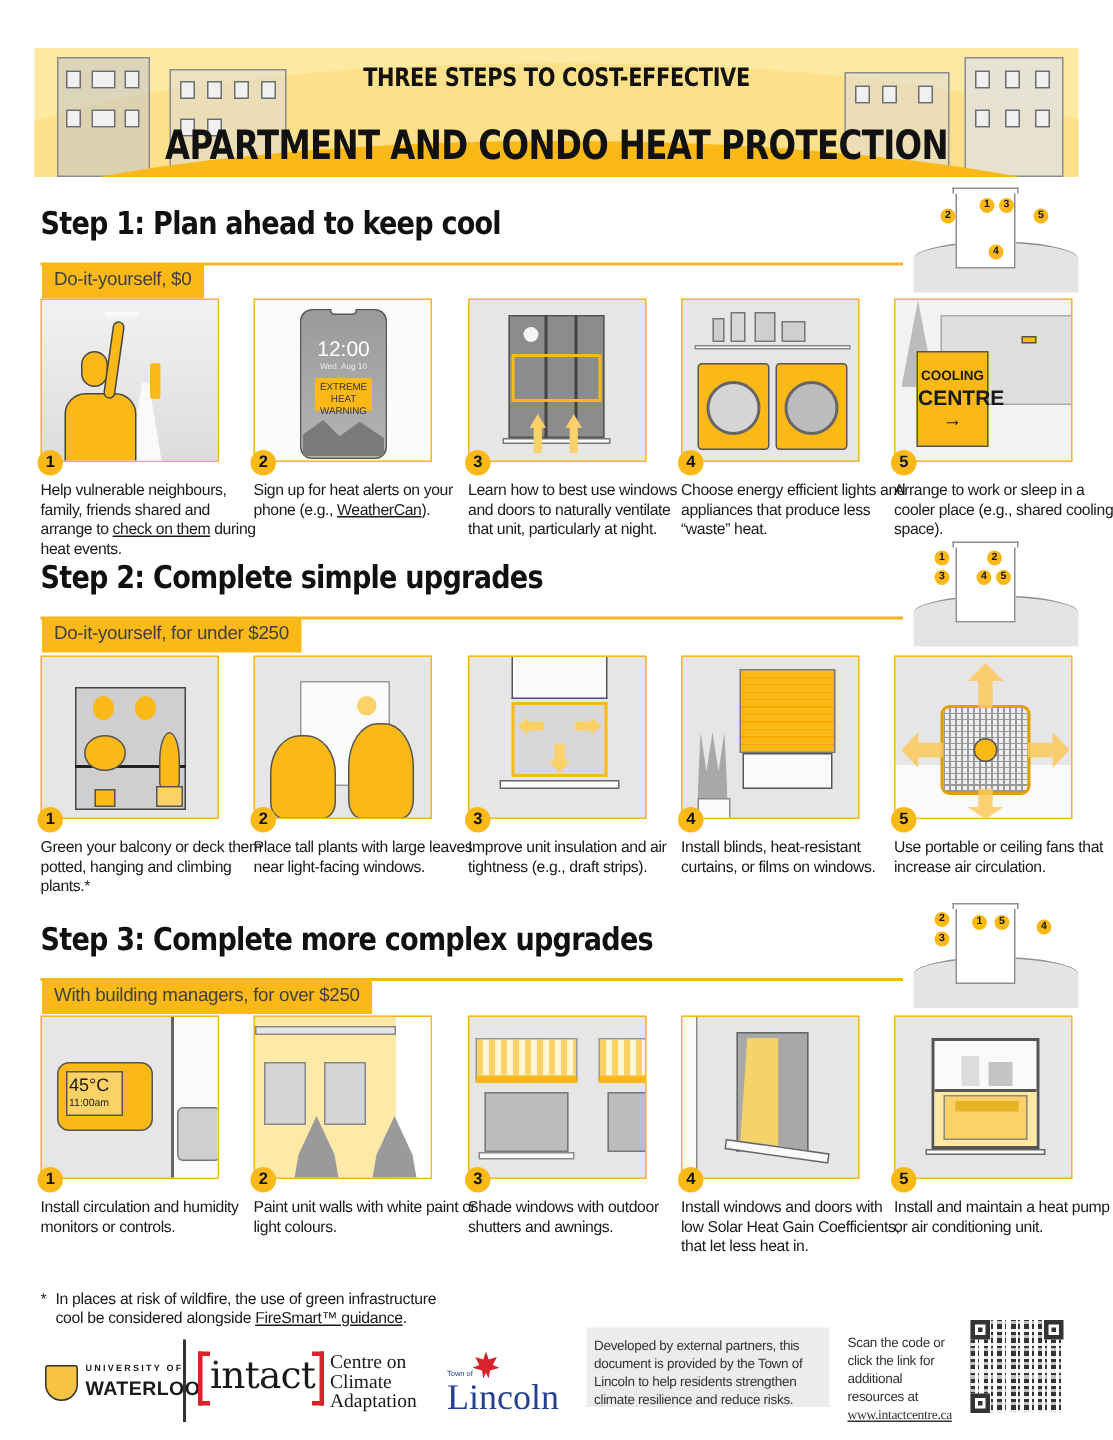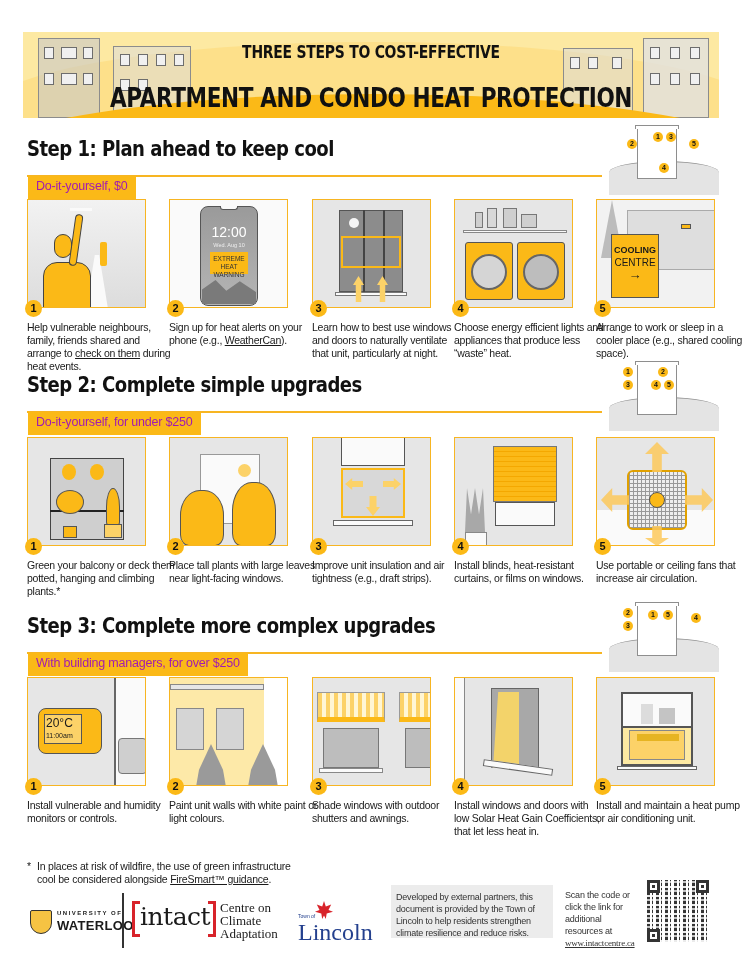--- a/index.html
+++ b/index.html
@@ -12,21 +12,21 @@
   .banner .arc { position: absolute; left: -80px; top: 62px; width: 860px; height: 160px; border-radius: 50%; background: #fbb917; }
   .banner .bldg { position: absolute; border: 1px solid #8c8c8c; background: rgba(220,220,220,0.55); }
   .banner .bldg .w { position: absolute; width: 10px; height: 12px; border: 1px solid #6d6d6d; background: #f0f0f0; }
   .banner .title-top { position: absolute; left: 0; right: 0; top: 10px; text-align: center; font-family: "DejaVu Sans", sans-serif; font-weight: bold; font-size: 17px; letter-spacing: -0.3px; transform: scaleX(0.82); color: #111; }
   .banner .title-main { position: absolute; left: 0; right: 0; top: 50px; text-align: center; font-family: "DejaVu Sans", sans-serif; font-weight: bold; font-size: 27px; letter-spacing: -0.5px; transform: scaleX(0.8); color: #111; }
 
   
   .step { position: absolute; left: 0; width: 742px; }
   .step-title { position: absolute; left: 27px; top: 0; font-family: "DejaVu Sans", sans-serif; font-weight: bold; font-size: 21px; letter-spacing: -0.6px; transform-origin: left center; transform: scaleX(0.86); white-space: nowrap; color: #111; }
   .step-rule { position: absolute; left: 27px; top: 38px; width: 575px; height: 1.5px; background: #f7b522; }
-  .step-tag { position: absolute; left: 28px; top: 39px; height: 23px; padding: 3px 8px 0 8px; background: #fbb917; font-size: 12.5px; color: #a21caf; white-space: nowrap; letter-spacing: -0.2px; }
+  .step-tag { position: absolute; left: 28px; top: 39px; height: 23px; padding: 3px 8px 0 8px; background: #fbb917; font-size: 12.5px; color: #404040; white-space: nowrap; letter-spacing: -0.2px; }
 
   .mini-bldg { position: absolute; right: 23px; top: -10px; width: 118px; height: 68px; }
   .mini-bldg .ground { position: absolute; left: 8px; right: 0; top: 34px; bottom: 0; background: #e4e4e4; border-top-left-radius: 60% 14px; border-top-right-radius: 60% 14px; border-top: 1px solid #8e8e8e; }
   .mini-bldg .tower { position: absolute; left: 36px; top: 0; width: 40px; height: 52px; background: #fff; border: 1px solid #8e8e8e; }
   .mini-bldg .tower::before { content: ""; position: absolute; left: -3px; right: -3px; top: -3px; height: 3px; border: 1px solid #8e8e8e; border-bottom: none; background: #fff; }
   .mini-bldg .dot { position: absolute; width: 10px; height: 10px; border-radius: 50%; background: #fbb917; font-size: 7px; font-weight: bold; text-align: center; line-height: 10px; color: #111; }
 
   .cards { position: absolute; left: 27px; top: 72px; width: 690px; height: 120px; }
   .card { position: absolute; top: 0; width: 119px; }
   .card .pic { position: relative; width: 119px; height: 109px; border: 1.5px solid #f7b522; background: #e6e6e6; overflow: hidden; }
@@ -182,21 +182,21 @@
       <p class="cap">Choose energy efficient lights and appliances that produce less “waste” heat.</p>
     </div>
 
     <div class="card" style="left:569px;">
       <div class="pic" style="background:#f2f2f2;">
         <div class="abs" style="left:30px;top:10px;width:90px;height:60px;background:#dedede;border:1px solid #aaa;"></div>
         <div class="abs" style="left:4px;top:0;width:22px;height:58px;background:#bcbcbc;clip-path:polygon(50% 0,100% 100%,0 100%);"></div>
         <div class="abs yellow" style="left:84px;top:24px;width:10px;height:5px;border:1px solid #555;"></div>
         <div class="abs yellow outline" style="left:14px;top:34px;width:48px;height:64px;text-align:center;">
           <div style="font-size:9px;font-weight:bold;margin-top:10px;">COOLING</div>
-          <div style="font-size:10px;font-weight:normal;margin-top:2px;">CENTRE</div>
+          <div style="font-size:14px;font-weight:bold;margin-top:2px;">CENTRE</div>
           <div style="font-size:13px;font-weight:bold;line-height:14px;">→</div>
         </div>
       </div>
       <div class="badge">5</div>
       <p class="cap">Arrange to work or sleep in a cooler place (e.g., shared cooling space).</p>
     </div>
   </div>
 </section>
 
 <section class="step" style="top:373px;">
@@ -295,25 +295,25 @@
   </div>
 
   <div class="cards" style="top:63px;">
     <div class="card" style="left:0;">
       <div class="pic">
         <div class="abs" style="left:86px;top:0;width:1.5px;height:109px;background:#666;"></div>
         <div class="abs white" style="left:88px;top:0;width:31px;height:109px;"></div>
         <div class="abs" style="left:90px;top:60px;width:29px;height:36px;background:#cfcfcf;border:1px solid #777;border-radius:4px;"></div>
         <div class="abs yellow outline" style="left:10px;top:30px;width:64px;height:46px;border-radius:8px;"></div>
         <div class="abs" style="left:16px;top:36px;width:38px;height:30px;background:#fcd268;border:1px solid #555;"></div>
-        <div class="abs" style="left:18px;top:38px;font-size:12px;line-height:14px;">20°C</div>
+        <div class="abs" style="left:18px;top:38px;font-size:12px;line-height:14px;">45°C</div>
         <div class="abs" style="left:18px;top:54px;font-size:7px;">11:00am</div>
       </div>
       <div class="badge">1</div>
-      <p class="cap">Install vulnerable and humidity monitors or controls.</p>
+      <p class="cap">Install circulation and humidity monitors or controls.</p>
     </div>
 
     <div class="card" style="left:142px;">
       <div class="pic" style="background:#fde9a8;">
         <div class="abs" style="left:0;top:6px;width:94px;height:6px;background:#e6e6e6;border:1px solid #888;"></div>
         <div class="abs" style="left:94px;top:0;width:25px;height:109px;background:#ffffff;"></div>
         <div class="abs" style="left:6px;top:30px;width:28px;height:42px;background:#d5d5d5;border:1.5px solid #888;"></div>
         <div class="abs" style="left:46px;top:30px;width:28px;height:42px;background:#d5d5d5;border:1.5px solid #888;"></div>
         <div class="abs" style="left:26px;top:66px;width:30px;height:43px;background:#9a9a9a;clip-path:polygon(50% 0,90% 60%,100% 100%,0 100%,10% 60%);"></div>
         <div class="abs" style="left:78px;top:66px;width:30px;height:43px;background:#9a9a9a;clip-path:polygon(50% 0,90% 60%,100% 100%,0 100%,10% 60%);"></div>

